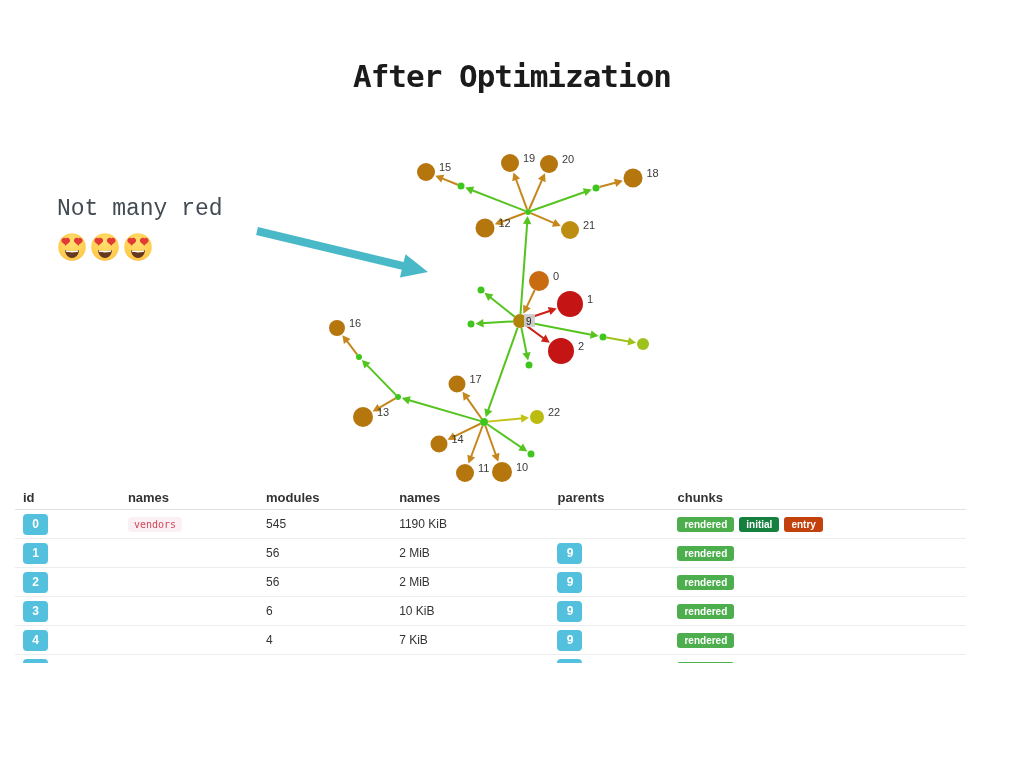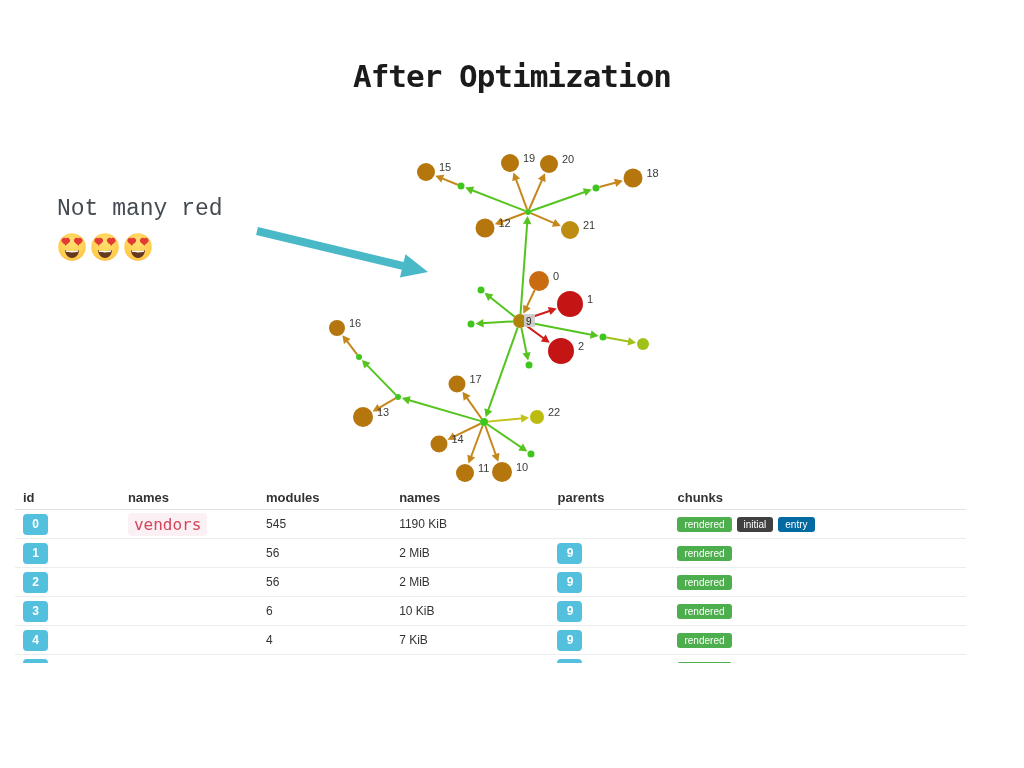--- a/index.html
+++ b/index.html
@@ -33,24 +33,24 @@
   table.chunks td{
     font-size:12px;color:#333;padding:0 0 0 8px;height:28px;
     border-bottom:1px solid #ededed;vertical-align:middle;white-space:nowrap;
   }
   .badge-id{
     display:inline-block;min-width:25px;height:21px;line-height:21px;text-align:center;
     background:#53c1de;color:#fff;border-radius:4px;font-weight:bold;font-size:12px;
   }
   .flag-pill{
     display:inline-block;padding:2px 7px;border-radius:3px;color:#fff;
-    font-size:10px;font-weight:normal;margin-right:5px;
+    font-size:10px;font-weight:bold;margin-right:5px;
   }
   .name-pill{
-    display:inline-block;font-family:"DejaVu Sans Mono",monospace;font-size:16px;
+    display:inline-block;font-family:"DejaVu Sans Mono",monospace;font-size:10px;
     color:#d2455a;background:#fbf0f3;padding:2px 6px;border-radius:4px;
   }
 </style>
 </head>
 <body>
 
 <div class="slide">
 
   <div class="slide-title">After Optimization</div>
 
@@ -229,21 +229,21 @@
             <th>chunks</th>
           </tr>
         </thead>
       <tbody id="chunks-body">
           <tr>
             <td><span class="badge-id">0</span></td>
             <td><span class="name-pill">vendors</span></td>
             <td>545</td>
             <td>1190 KiB</td>
             <td></td>
-            <td><span class="flag-pill" style="background: rgb(76, 174, 76);">rendered</span><span class="flag-pill" style="background: #404040;">initial</span><span class="flag-pill" style="background: #0369a1;">entry</span></td>
+            <td><span class="flag-pill" style="background: rgb(76, 174, 76);">rendered</span><span class="flag-pill" style="background: #15803d;">initial</span><span class="flag-pill" style="background: #c2410c;">entry</span></td>
           </tr>
           <tr>
             <td><span class="badge-id">1</span></td>
             <td></td>
             <td>56</td>
             <td>2 MiB</td>
             <td><span class="badge-id">9</span></td>
             <td><span class="flag-pill" style="background: rgb(76, 174, 76);">rendered</span></td>
           </tr>
           <tr>

